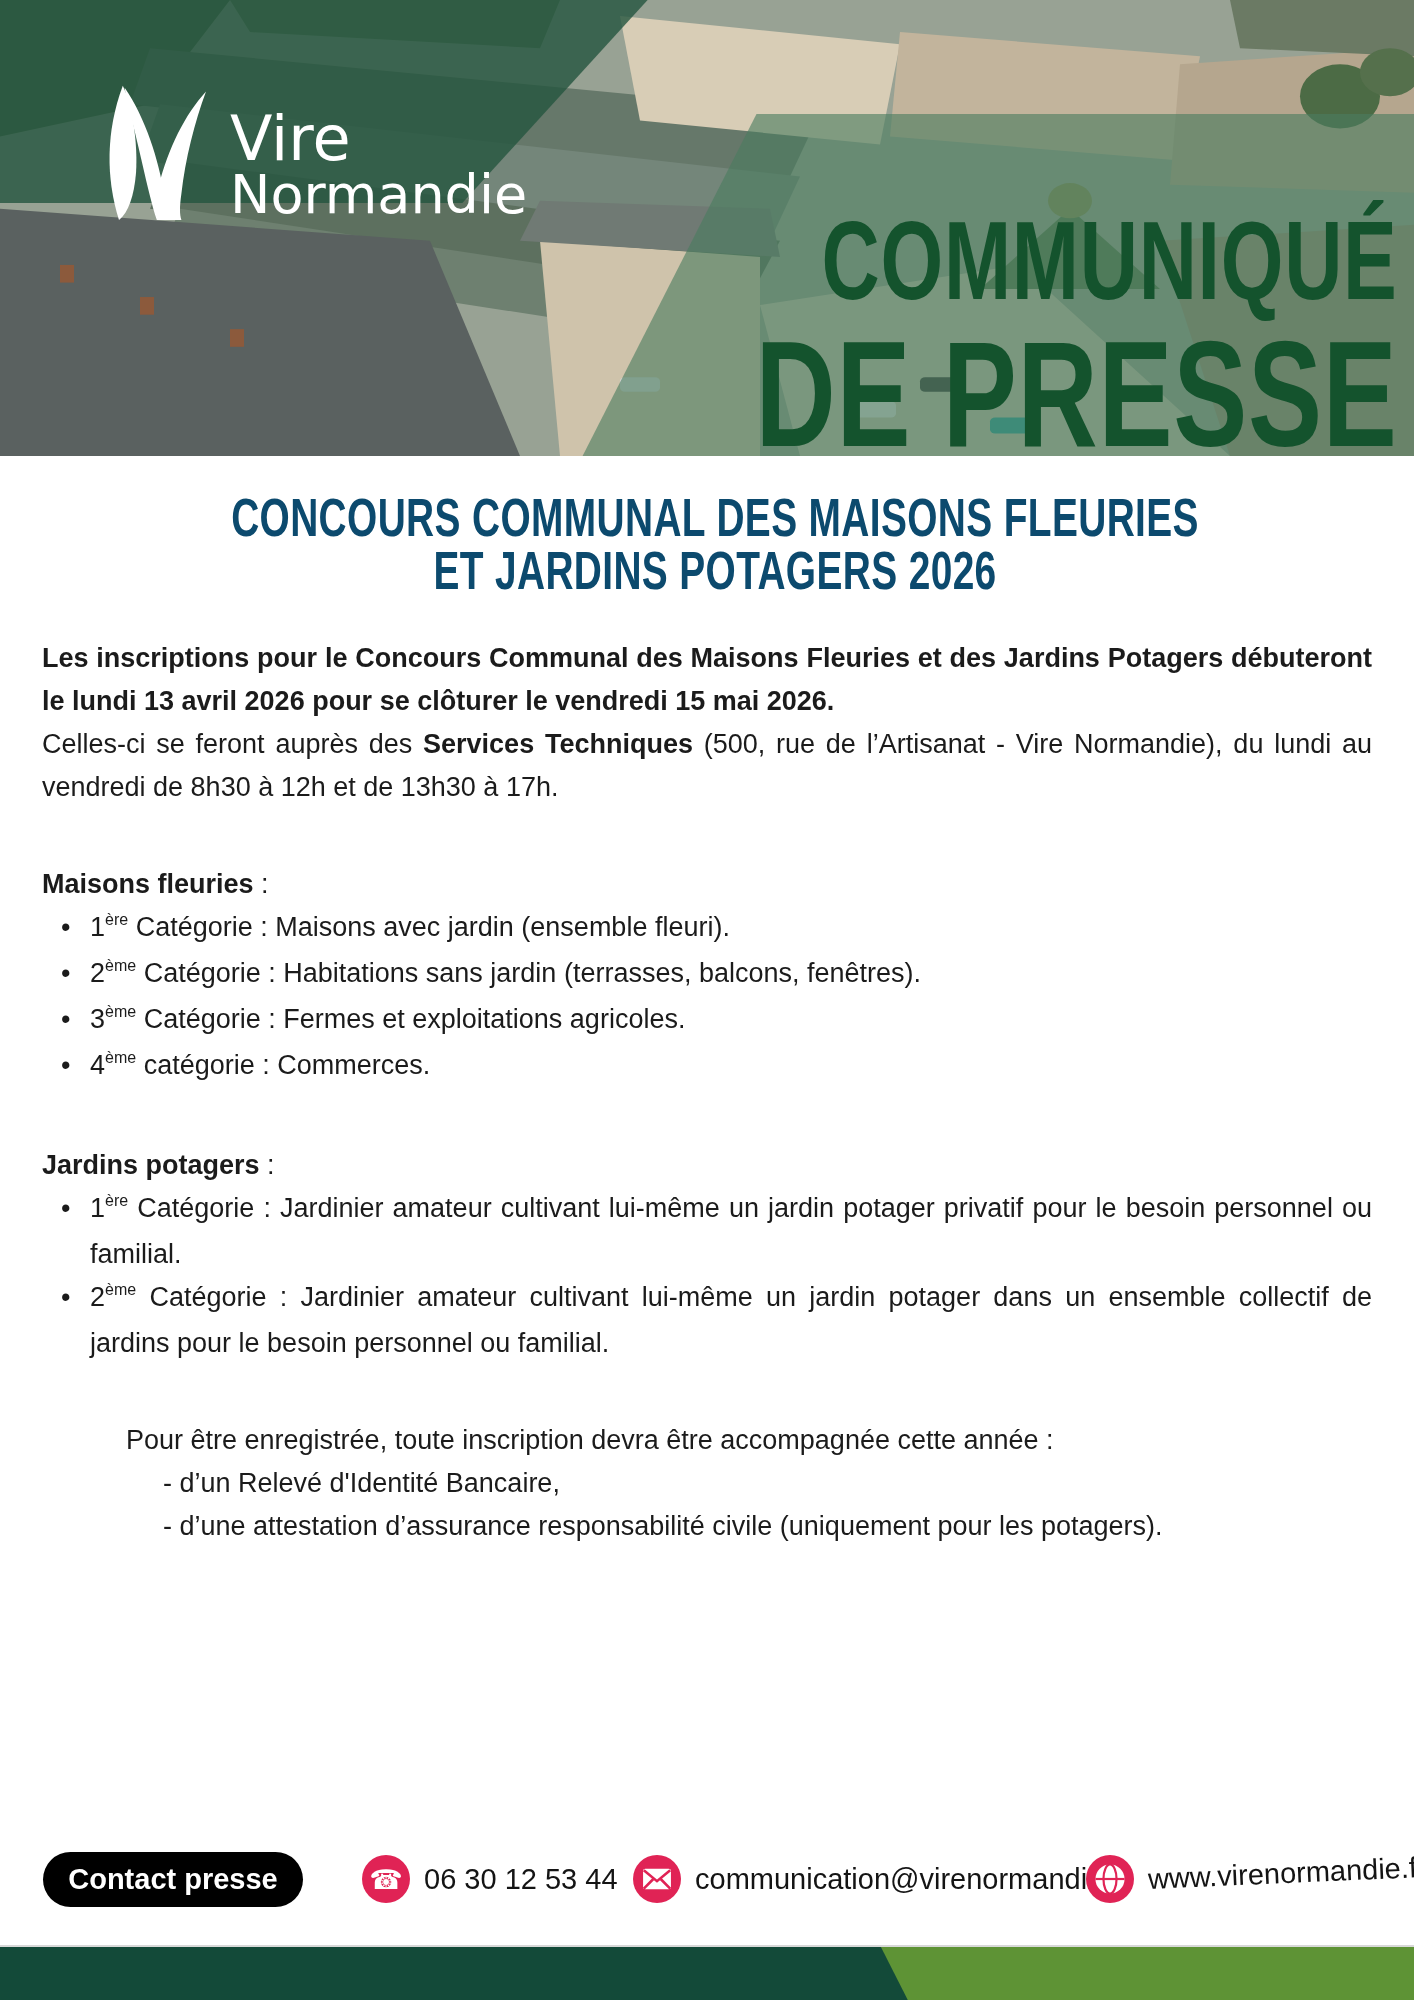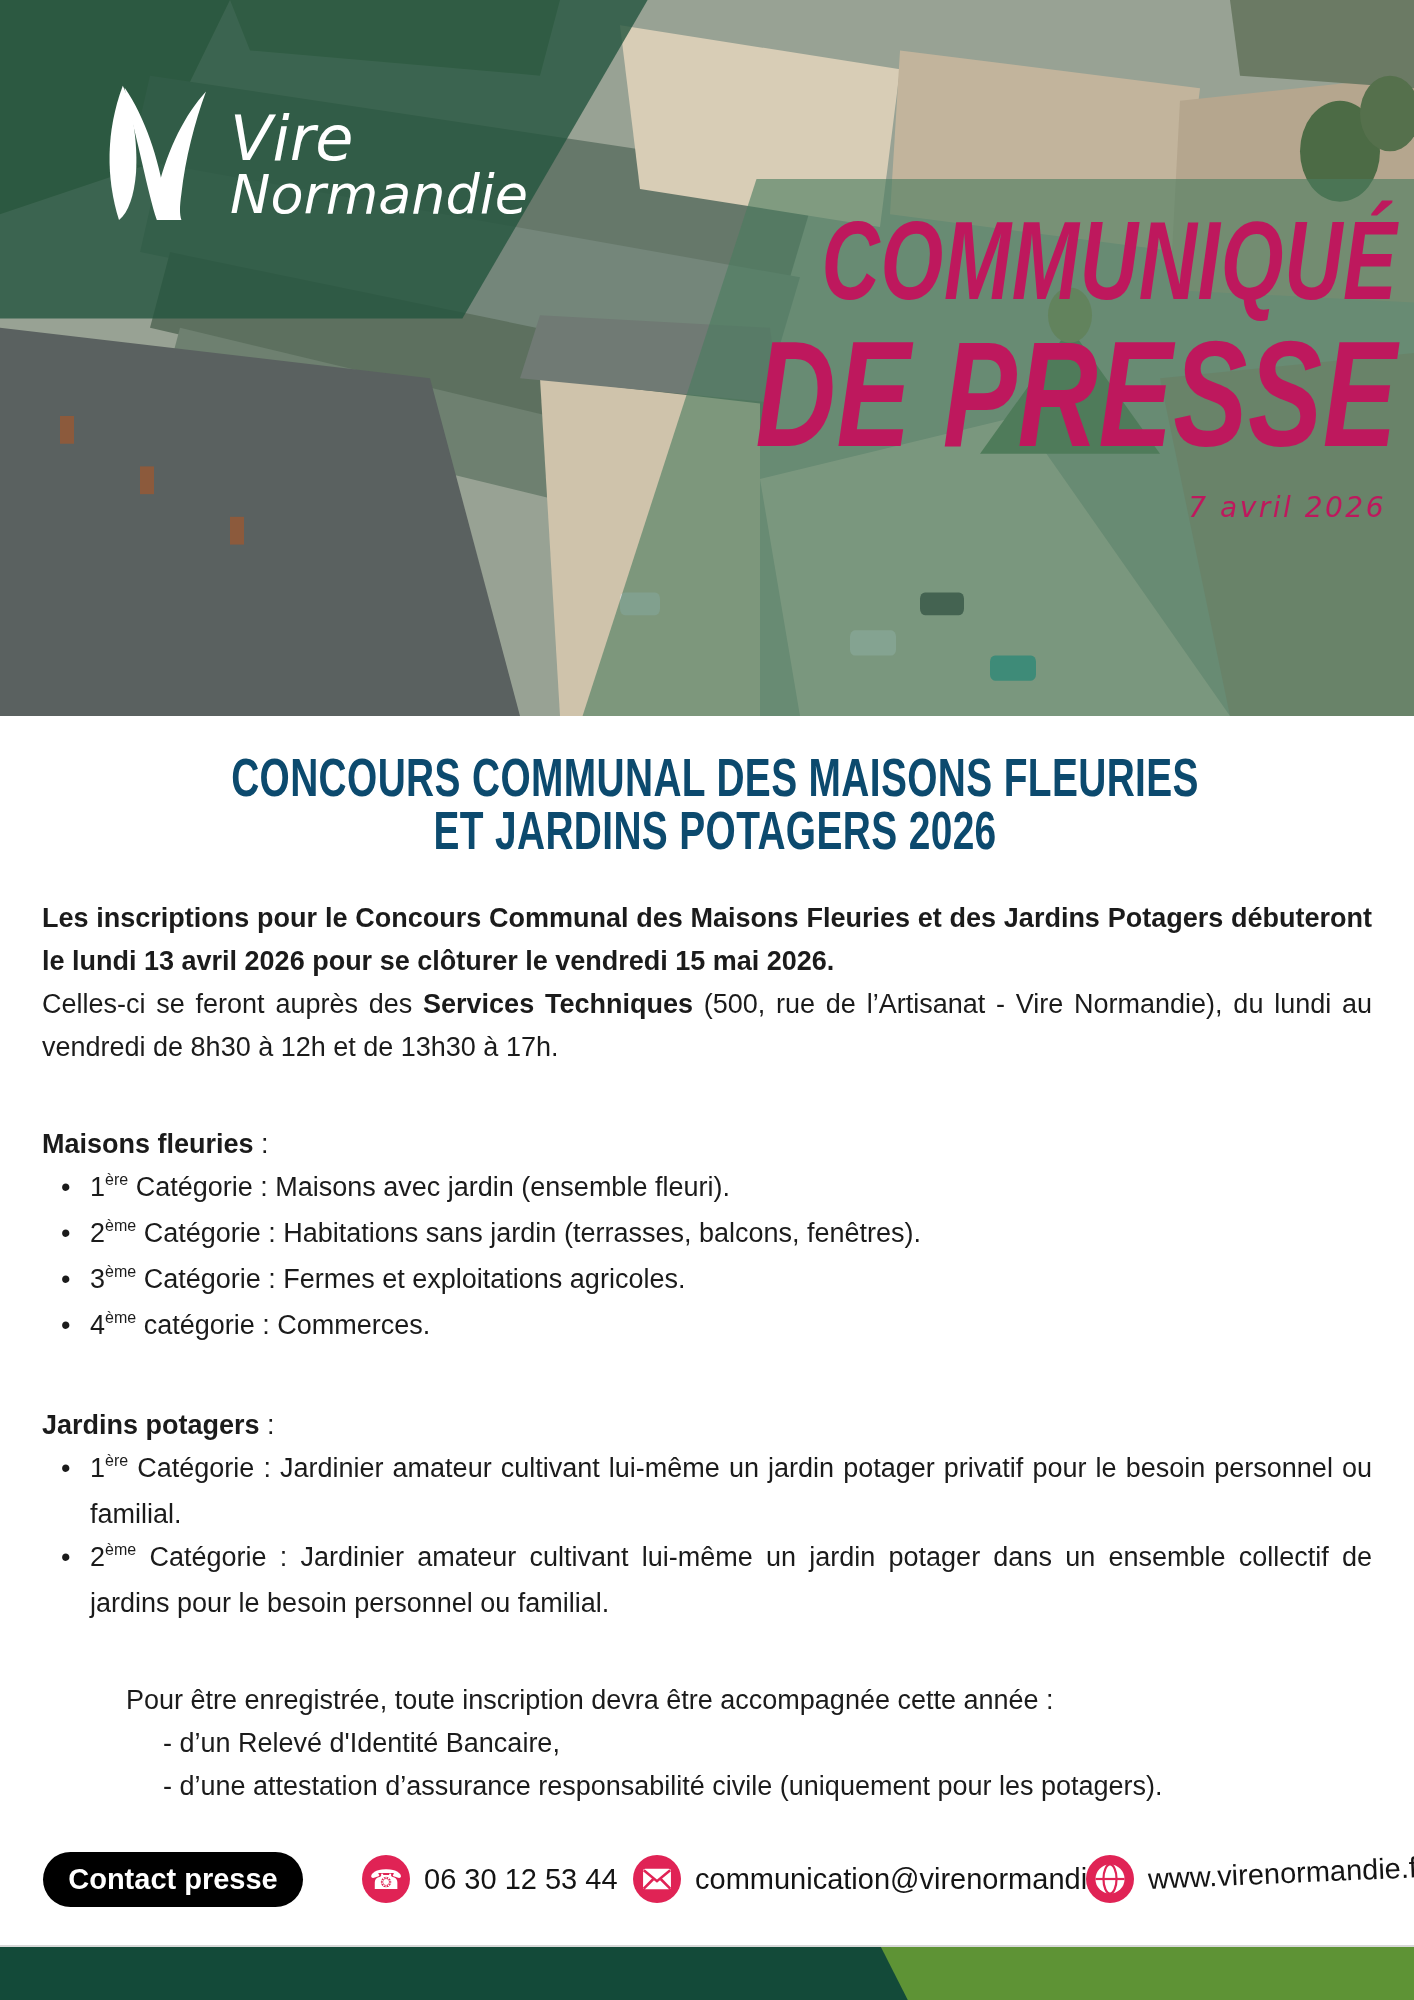--- a/index.html
+++ b/index.html
@@ -1,34 +1,34 @@
 <!DOCTYPE html>
 <html><head>
 <meta charset="utf-8">
 <style>
   html,body{margin:0;padding:0;background:#ffffff;}
   .page{position:relative;width:1414px;height:2000px;background:#fff;overflow:hidden;
         font-family:"Liberation Sans",sans-serif;color:#1b1b1b;}
 
   
-  .hero{position:relative;width:1414px;height:716px;overflow:hidden;font-style:italic;}
+  .hero{position:relative;width:1414px;height:456px;overflow:hidden;}
   .hero svg.photo{position:absolute;left:0;top:0;width:100%;height:100%;}
   .ov{position:absolute;inset:0;}
   .ov-dark{background:#24553E;opacity:.80;
            clip-path:polygon(0% 0%,45.8% 0%,32.7% 44.5%,0% 44.5%);}
   .ov-teal{background:#4A7C60;opacity:.62;
            clip-path:polygon(53.5% 25%,100% 25%,100% 100%,41.2% 100%);}
 
   .logo{position:absolute;left:102px;top:76px;display:flex;align-items:flex-start;}
   .logo .mark{width:104px;height:150px;}
   .brand-text{margin-left:24px;margin-top:34px;color:#fff;font-family:"DejaVu Sans",sans-serif;}
   .brand-line1{font-size:62px;line-height:58px;font-weight:400;}
   .brand-line2{font-size:54px;line-height:54px;font-weight:400;}
 
-  .comm{position:absolute;right:16px;top:205px;text-align:right;color:#be185d;}
+  .comm{position:absolute;right:16px;top:205px;text-align:right;color:#14532d;}
   .comm .k1{font-size:112px;line-height:112px;font-weight:700;letter-spacing:1px;
             transform:scaleX(.72);transform-origin:100% 50%;white-space:nowrap;}
   .comm .k2{margin-top:4px;font-size:150px;line-height:146px;font-weight:700;letter-spacing:1px;
             transform:scaleX(.74);transform-origin:100% 50%;white-space:nowrap;}
   .comm .date{margin-top:24px;padding-right:12px;font-family:"DejaVu Sans",sans-serif;
               font-size:28px;letter-spacing:2.5px;font-weight:400;}
 
   
   .title{margin:35px 0 40px 16px;text-align:center;color:#0c4a6e;}
   .title .t-line{font-size:54px;line-height:53px;font-weight:700;letter-spacing:.5px;

